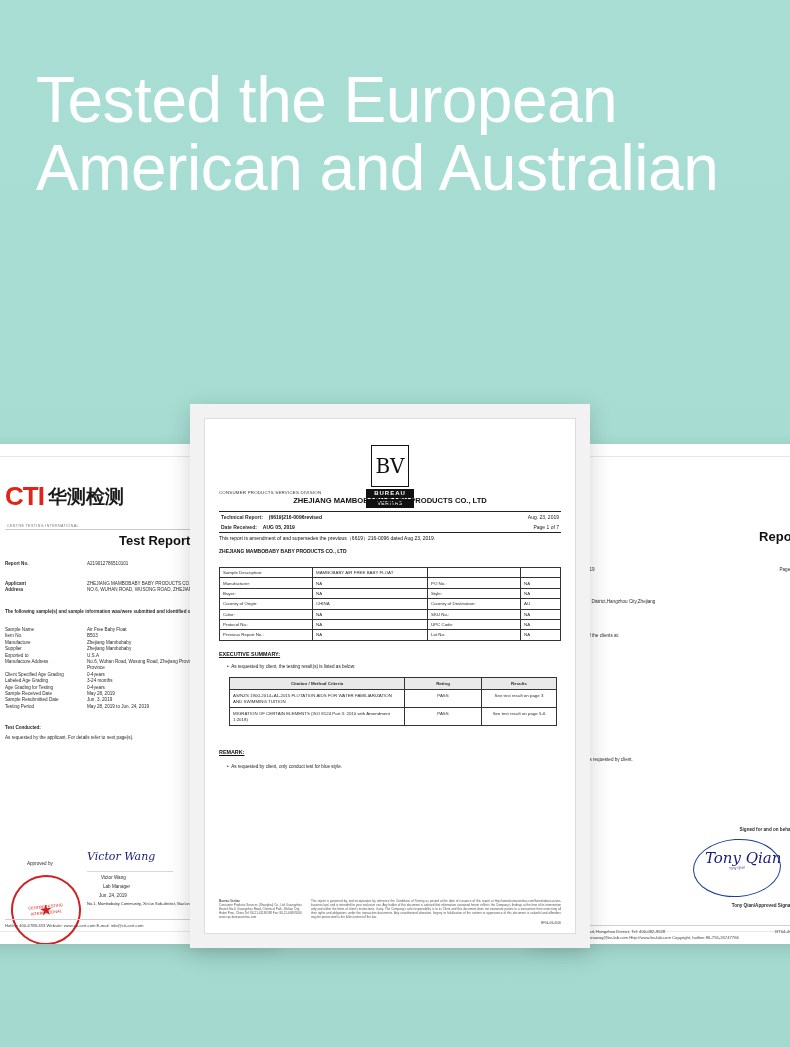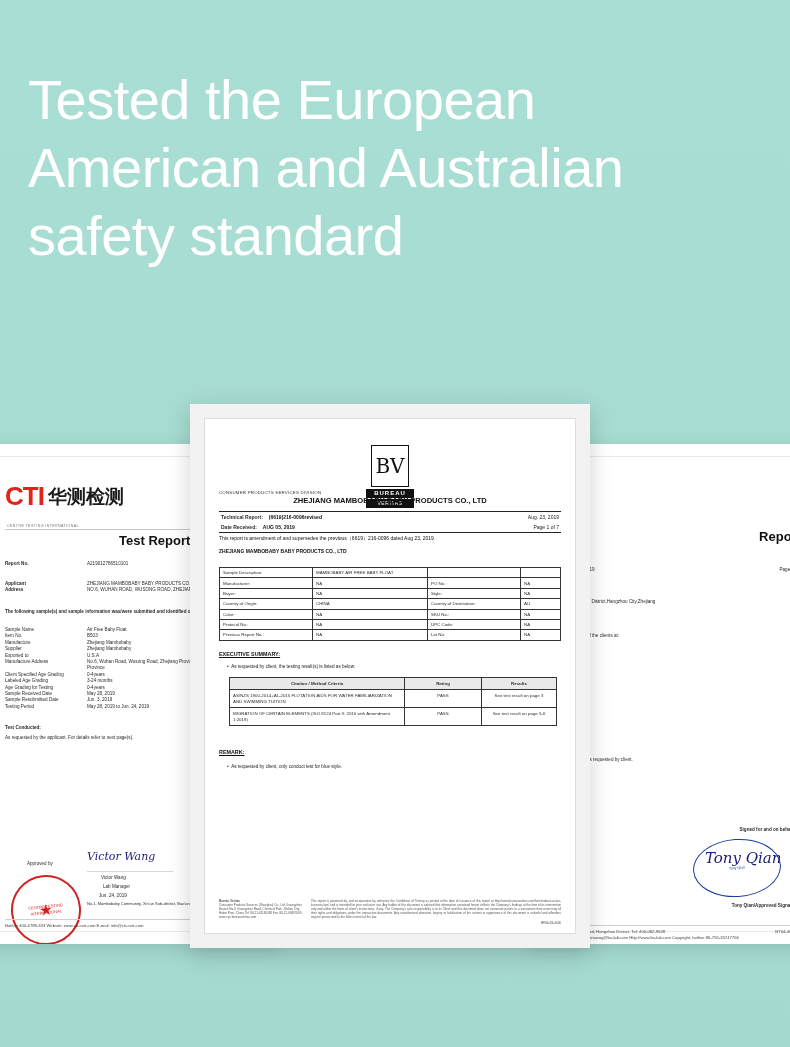--- a/index.html
+++ b/index.html
@@ -16,25 +16,25 @@
   .page {
     position: relative;
     width: 790px;
     height: 1047px;
     background: linear-gradient(180deg, #a9ded4 0%, #a7dcd2 45%, #a3d9cf 100%);
     overflow: hidden;
   }
   
   .headline {
     position: absolute;
-    left: 28px;
+    left: 36px;
     top: 66px;
     width: 730px;
     color: #ffffff;
-    font-size: 56px;
+    font-size: 64px;
     line-height: 68px;
     font-weight: 400;
     letter-spacing: -0.5px;
   }
   .headline div { white-space: nowrap; }
 
   
   .certs {
     position: absolute;
     left: 0;
@@ -265,21 +265,20 @@
   .rowline { position: absolute; height: 1px; background: #d8d8d8; }
 </style>
 </head>
 <body>
 
 <div class="page">
 
   <div class="headline">
     <div>Tested the European</div>
     <div>American and Australian</div>
-    <div>safety standard</div>
   </div>
 
   <div class="certs">
 
     <div class="cert" id="cert-left">
       <div class="sheet">
         <div class="doc">
           <div class="cti-logo">
             <span class="cti">CTI</span>
             <span class="cn">华测检测</span>

